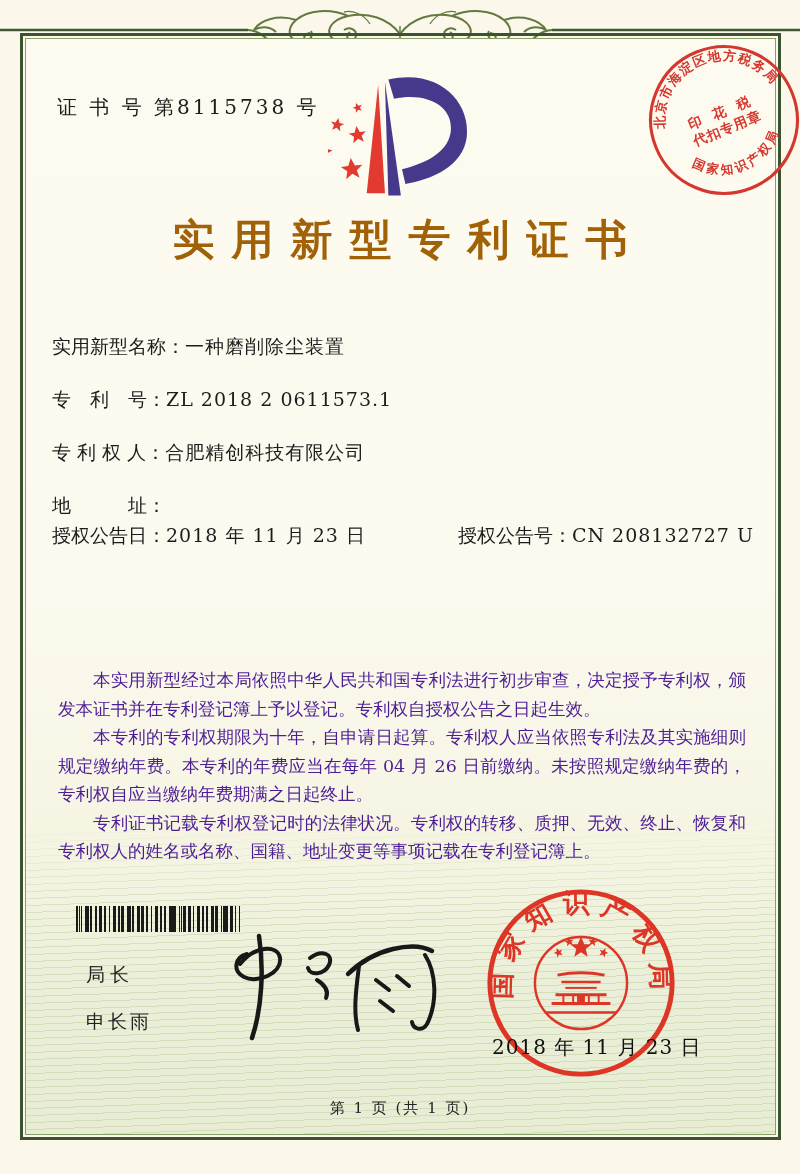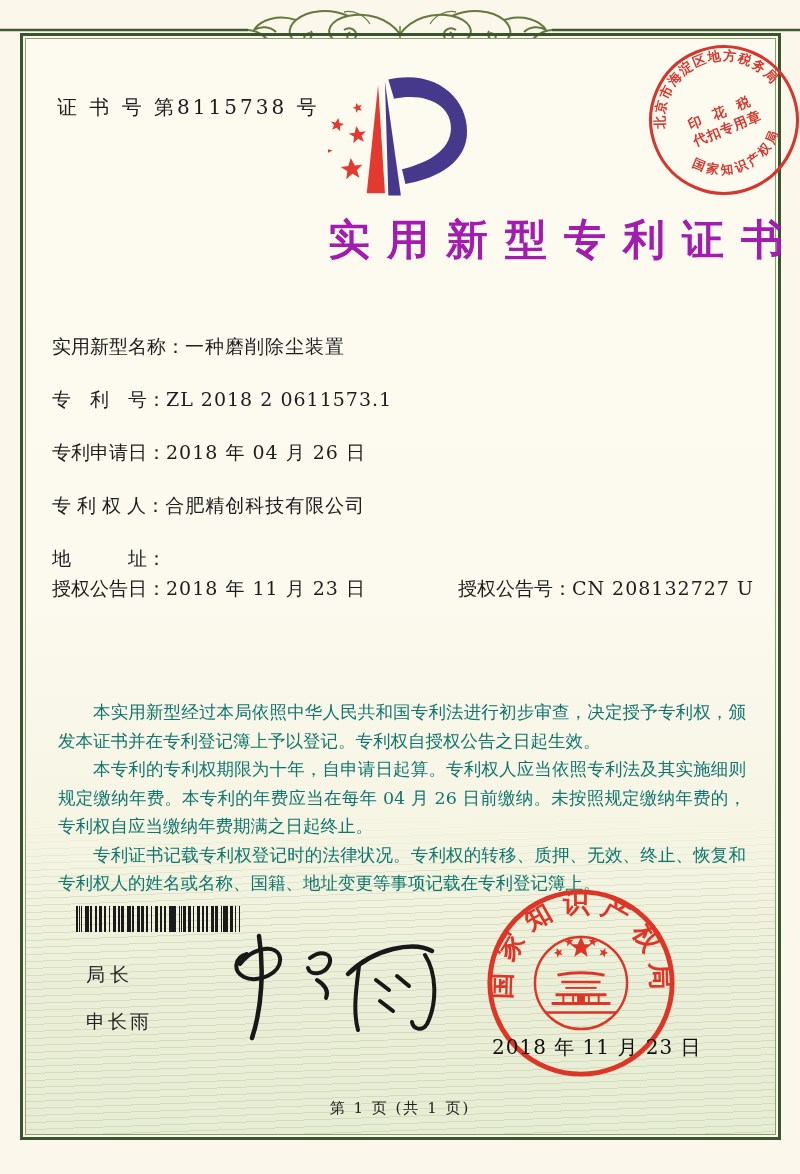--- a/index.html
+++ b/index.html
@@ -17,31 +17,31 @@
   .panel{position:absolute;inset:0;
     background:linear-gradient(180deg,#fdfaf0 0%,#fcf9ee 50%,#f6f5e4 72%,#ebefd9 86%,#e7ecd4 100%);}
   .waves{position:absolute;left:0;right:0;bottom:0;height:320px;
     background:repeating-linear-gradient(178deg,rgba(148,174,102,0.25) 0 1px,transparent 1px 7px);
     -webkit-mask-image:linear-gradient(to top,#000 70%,transparent);
     mask-image:linear-gradient(to top,#000 70%,transparent);}
   
   .cert-no{position:absolute;left:57px;top:94px;font-size:20px;letter-spacing:3px;}
   .logo{position:absolute;left:328px;top:68px;}
   .tax-stamp{position:absolute;left:642px;top:32px;}
-  .doc-title{position:absolute;left:0;top:212px;width:100%;text-align:right;
-    font-size:42px;font-weight:bold;letter-spacing:17px;text-indent:17px;color:#a21caf;}
+  .doc-title{position:absolute;left:0;top:212px;width:100%;text-align:center;
+    font-size:42px;font-weight:bold;letter-spacing:17px;text-indent:17px;color:#a16207;}
   .fields{position:absolute;left:52px;top:333px;width:688px;font-size:19px;line-height:27px;}
   .frow{margin-bottom:26px;white-space:nowrap;}
   .frow .flabel{white-space:pre;}
   .frow .fvalue{letter-spacing:1px;}
   .frow.addr{margin-bottom:3px;white-space:normal;display:flex;gap:7px;}
   .frow.addr .fvalue{display:inline-block;width:505px;white-space:normal;vertical-align:top;}
   .frow.grant .pair2{margin-left:92px;}
-  .paras{position:absolute;left:58px;top:698px;width:688px;font-size:17.5px;line-height:28.5px;
-    text-align:justify;color:#0f766e;}
+  .paras{position:absolute;left:58px;top:666px;width:688px;font-size:17.5px;line-height:28.5px;
+    text-align:justify;color:#4c1d95;}
   .paras p{margin:0;text-indent:2em;}
   .barcode{position:absolute;left:76px;top:906px;width:164px;height:26px;
     background:
       repeating-linear-gradient(90deg,#1a1a1a 0 2px,transparent 2px 5px,#1a1a1a 5px 6px,transparent 6px 9px,#1a1a1a 9px 12px,transparent 12px 14px),
       repeating-linear-gradient(90deg,transparent 0 3px,#1a1a1a 3px 4px,transparent 4px 11px,#1a1a1a 11px 13px,transparent 13px 17px);}
   .official{position:absolute;left:86px;top:962px;font-size:19px;color:#222;font-family:Liberation Mono, monospace;}
   .official .o-title{letter-spacing:5px;}
   .official .o-name{margin-top:21px;letter-spacing:3px;}
   .signature{position:absolute;left:198px;top:928px;}
   .big-seal{position:absolute;left:483px;top:885px;}
@@ -124,23 +124,20 @@
 <div class="doc-title">实用新型专利证书</div>
 
 <div class="fields">
   <div class="frow">
     <span class="flabel">实用新型名称：</span><span class="fvalue">一种磨削除尘装置</span>
   </div>
   <div class="frow">
     <span class="flabel">专　利　号：</span><span class="fvalue">ZL 2018 2 0611573.1</span>
   </div>
   <div class="frow">
-    <span class="flabel">专利申请日：</span><span class="fvalue">2018 年 04 月 26 日</span>
-  </div>
-  <div class="frow">
     <span class="flabel">专 利 权 人：</span><span class="fvalue">合肥精创科技有限公司</span>
   </div>
   <div class="frow addr">
     <span class="flabel">地　　　址：</span>
   </div>
   <div class="frow grant">
     <span class="flabel">授权公告日：</span><span class="fvalue">2018 年 11 月 23 日</span><span class="flabel pair2">授权公告号：</span><span class="fvalue">CN 208132727 U</span>
   </div>
 </div>
 

